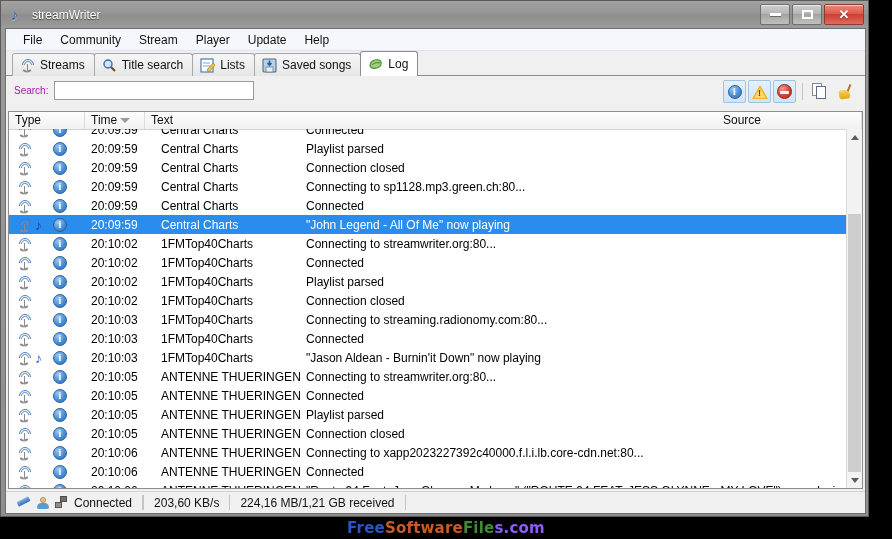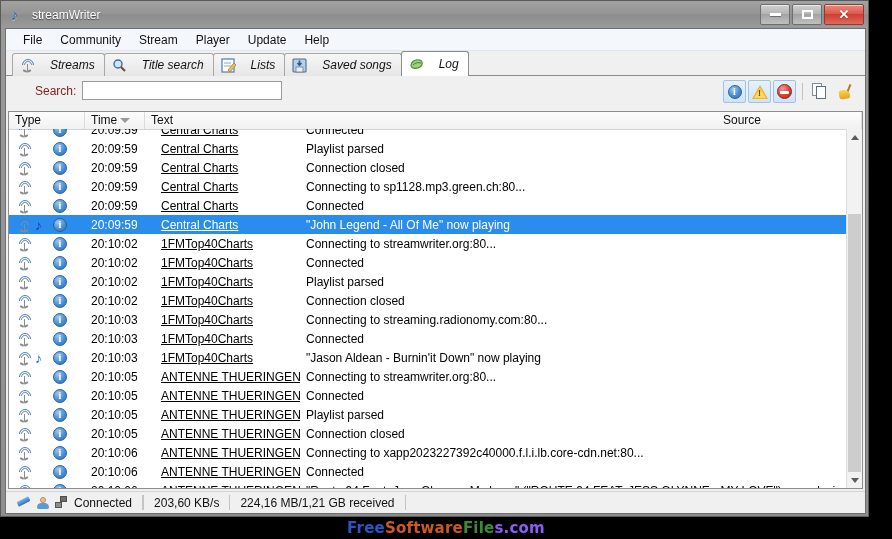--- a/index.html
+++ b/index.html
@@ -63,38 +63,38 @@
   
   .tabstrip{
     height:25px;flex:0 0 auto;position:relative;
     background:#f0f0f0;
     display:flex;align-items:flex-end;padding-left:6px;
   }
   .tabstrip:after{
     content:"";position:absolute;left:0;right:0;bottom:0;height:1px;background:#8d8d8d;
   }
   .tab{
-    height:22px;display:flex;align-items:center;gap:15px;padding:0 9px 0 7px;
+    height:22px;display:flex;align-items:center;gap:5px;padding:0 9px 0 7px;
     font-size:12px;color:#111;
     border:1px solid #a8a8a8;border-bottom:none;
     border-radius:3px 3px 0 0;
     background:linear-gradient(to bottom,#f6f6f6 0%,#e6e6e6 100%);
-    margin-right:-1px;position:relative;z-index:1;font-style:italic;
+    margin-right:-1px;position:relative;z-index:1;
   }
   .tab.active{
     background:#ffffff;height:24px;border-color:#8d8d8d;z-index:3;
   }
   .tab-ico{width:15px;height:15px;position:relative;flex:0 0 auto;}
 
   
   .searchrow{
     height:29px;flex:0 0 auto;display:flex;align-items:center;
     padding:0 8px;background:#f0f0f0;position:relative;
   }
-  .searchlbl{font-size:12px;color:#7f1d1d;margin-right:6px;margin-left:21px;}
+  .searchlbl{font-size:10px;color:#a21caf;margin-right:6px;}
   .searchbox{
     width:200px;height:19px;background:#fff;border:1px solid #9a9a9a;
     font-size:12px;padding:0 3px;box-sizing:border-box;outline:none;color:#111;
     font-family:"Liberation Sans",sans-serif;
   }
   .tools{position:absolute;right:8px;top:4px;display:flex;align-items:center;gap:2px;}
   .tbtn{
     width:21px;height:21px;display:flex;align-items:center;justify-content:center;
     border:1px solid transparent;border-radius:2px;position:relative;
   }
@@ -129,21 +129,21 @@
     position:absolute;left:0;right:16px;top:17px;bottom:0;overflow:hidden;
   }
   .row{
     height:19px;display:flex;align-items:center;font-size:12px;color:#000;
     white-space:nowrap;
   }
   .row.sel{background:#2a8ced;color:#fff;}
   .c-type{width:44px;flex:0 0 auto;display:flex;align-items:center;padding-left:8px;box-sizing:border-box;}
   .c-lvl{width:32px;flex:0 0 auto;display:flex;align-items:center;}
   .c-time{width:70px;flex:0 0 auto;padding-left:6px;box-sizing:border-box;}
-  .c-src{width:145px;flex:0 0 auto;padding-left:6px;box-sizing:border-box;overflow:hidden;text-decoration:underline;}
+  .c-src{width:145px;flex:0 0 auto;padding-left:6px;box-sizing:border-box;overflow:hidden;}
   .c-txt{flex:1 1 auto;padding-left:6px;box-sizing:border-box;overflow:hidden;}
 
   
   .ant{width:15px;height:14px;position:relative;flex:0 0 auto;}
   .ant .arc{
     position:absolute;border:1.6px solid #7b8fa8;border-radius:50%;
     border-right-color:transparent;border-bottom-color:transparent;
     transform:rotate(45deg);
   }
   .ant .a1{left:4px;top:3px;width:6px;height:6px;}

